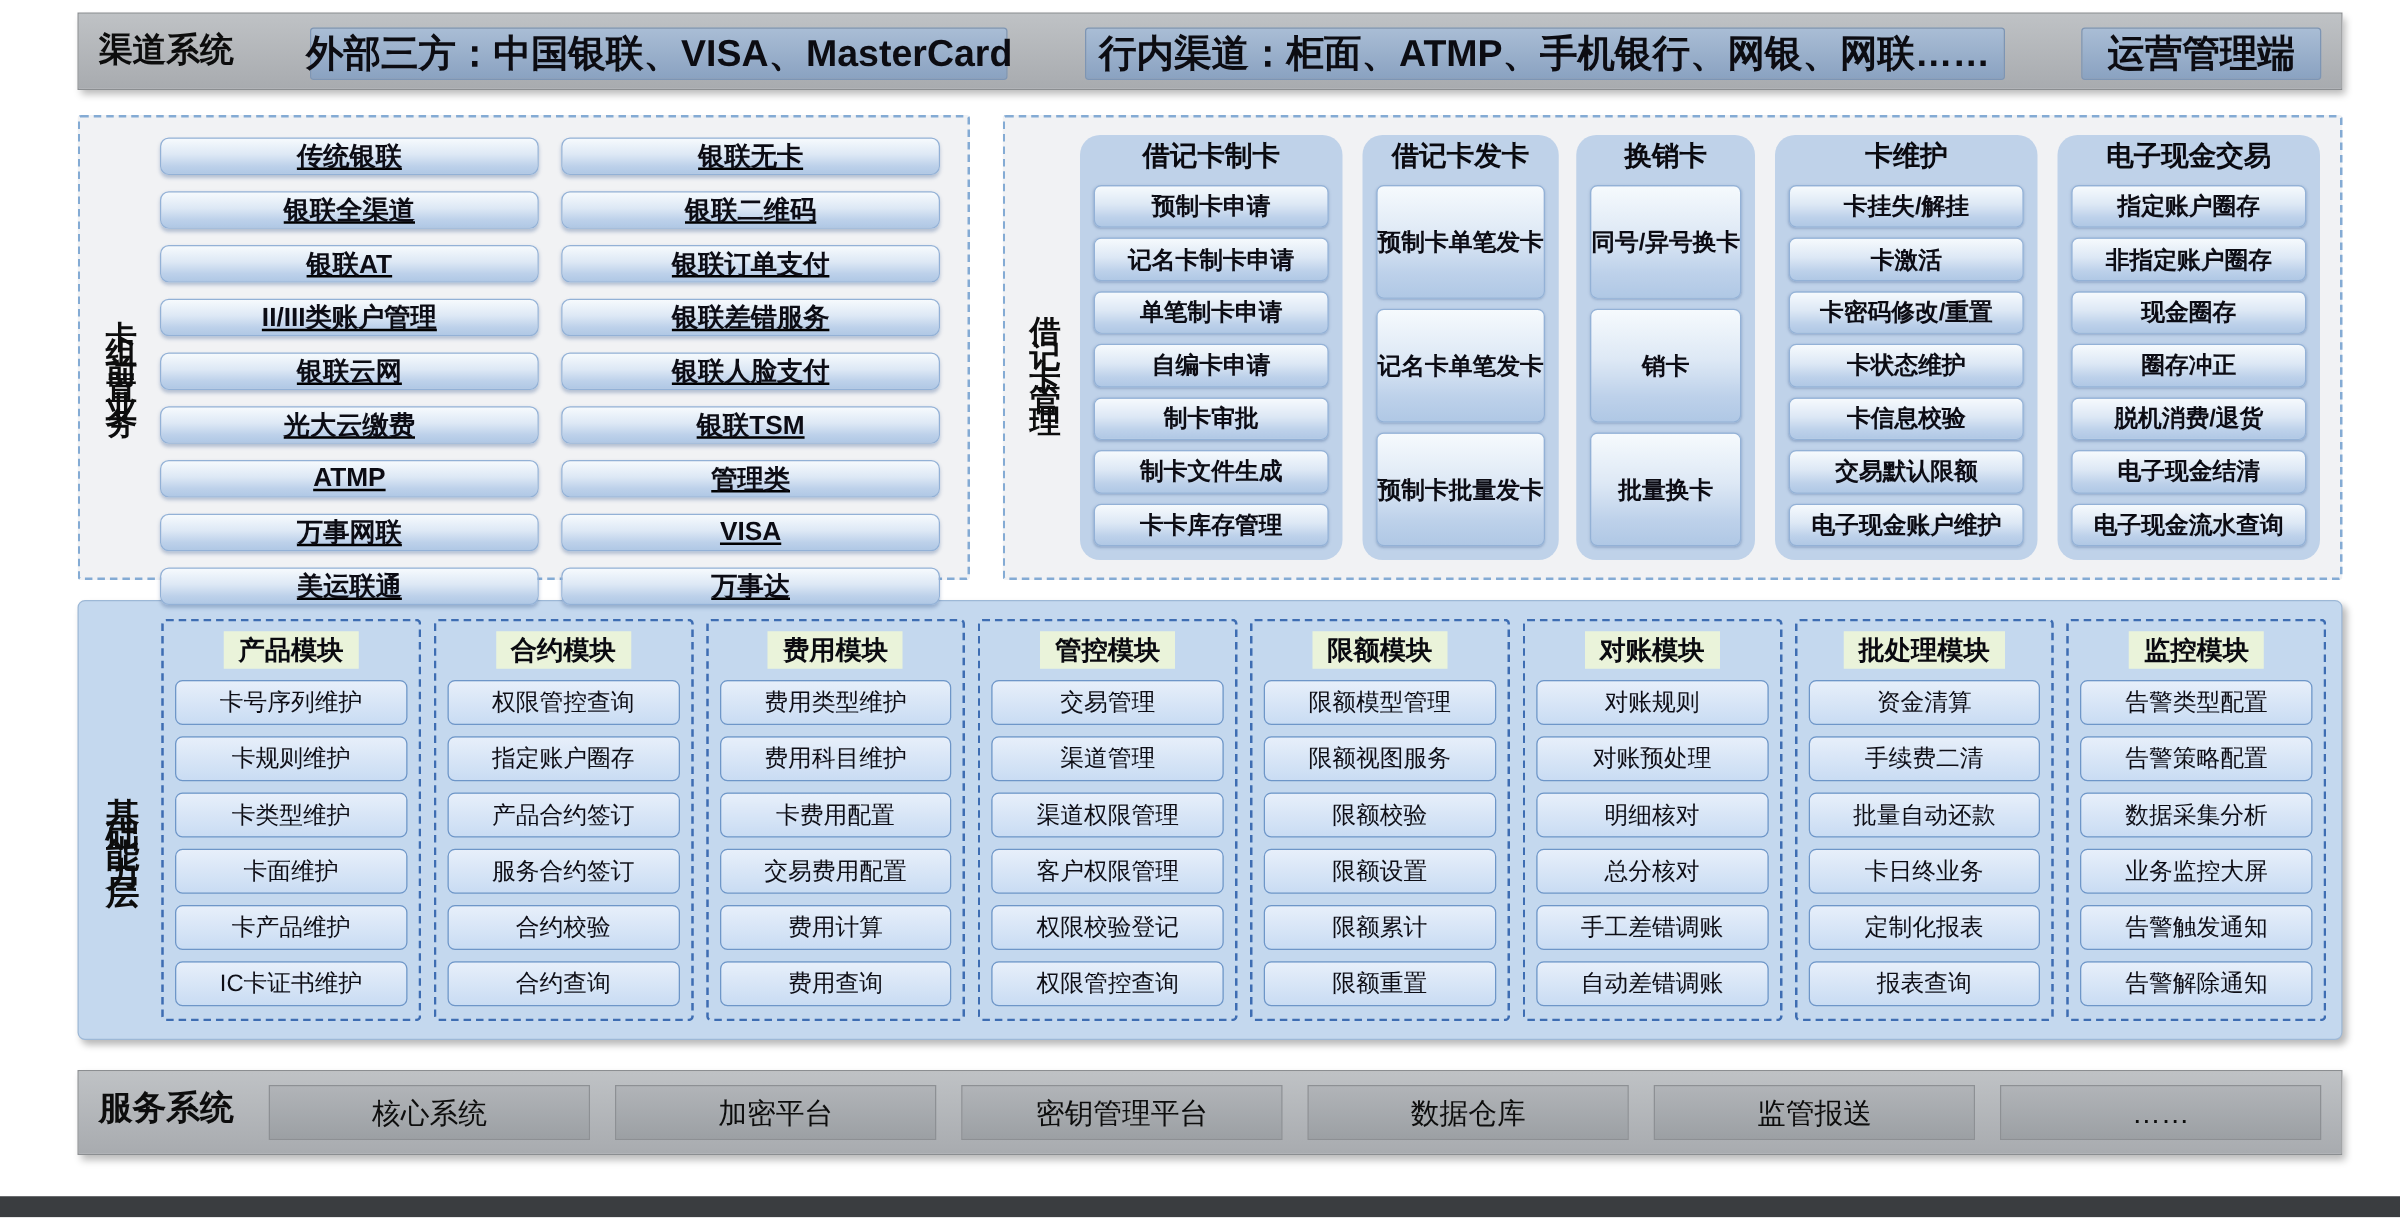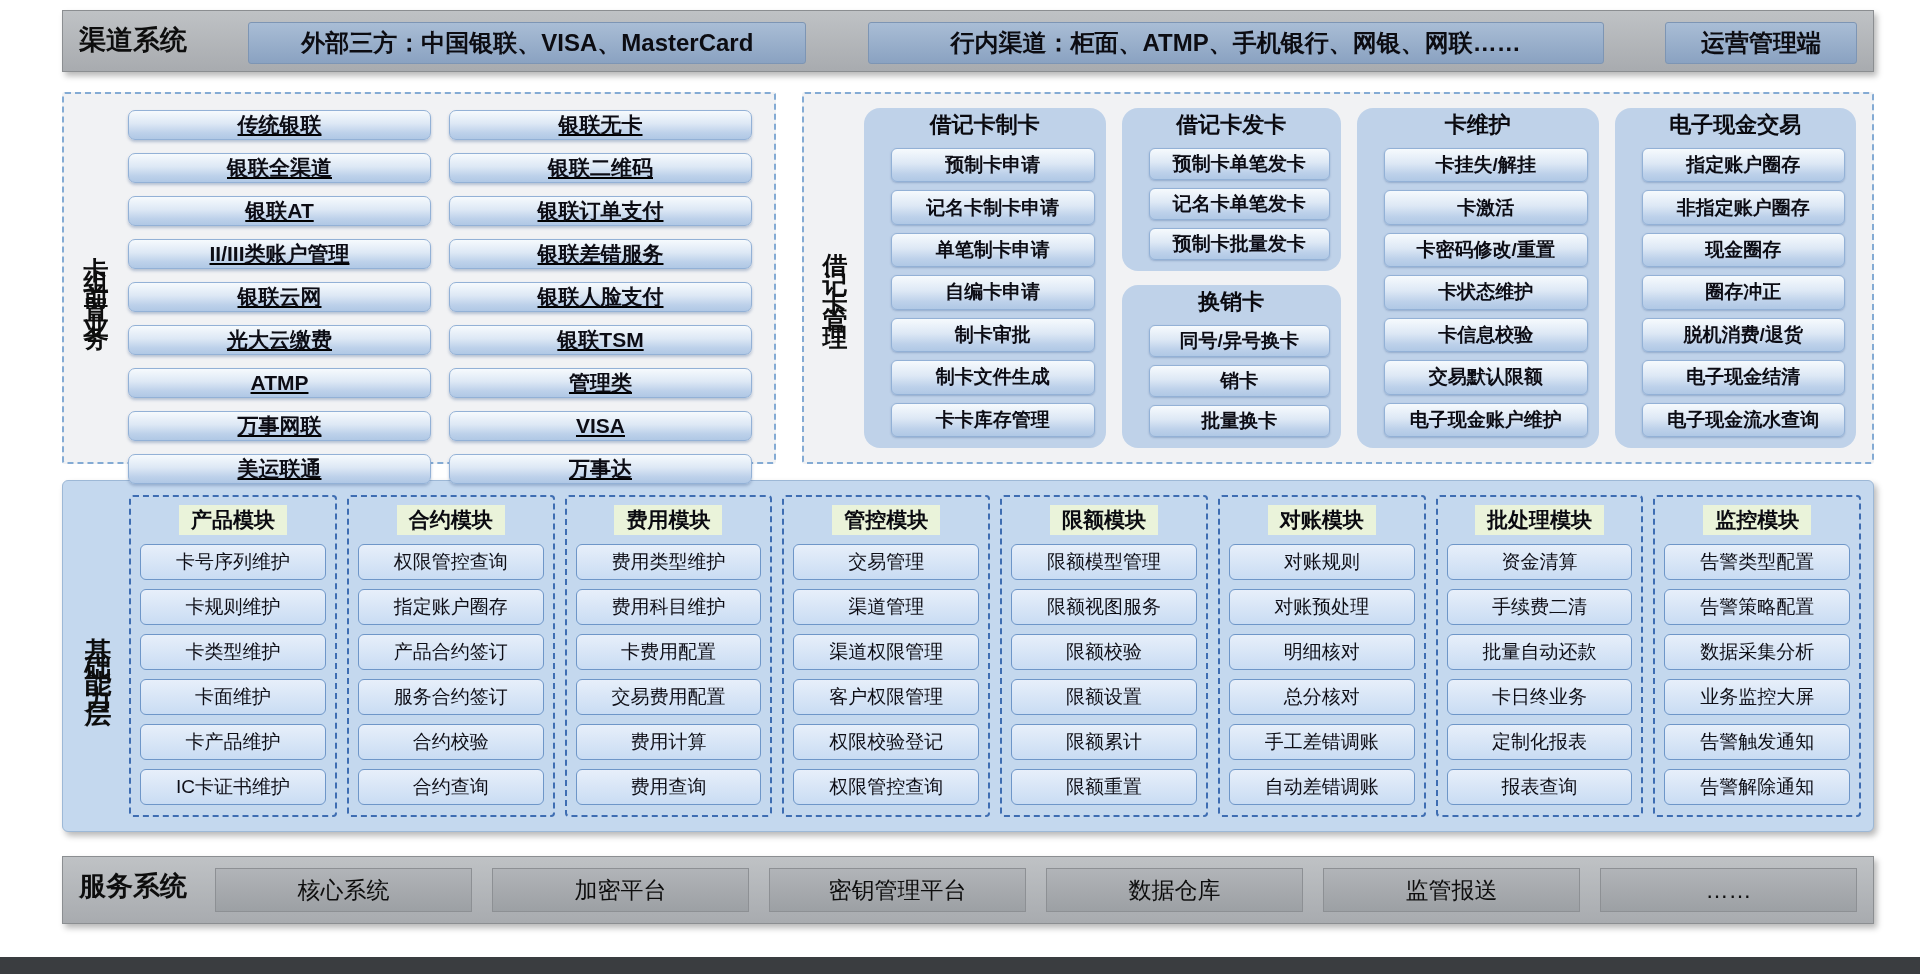--- a/index.html
+++ b/index.html
@@ -3,41 +3,41 @@
 <meta charset="utf-8">
 <style>
   * { margin:0; padding:0; box-sizing:border-box; }
   html,body { width:1920px; height:974px; background:#ffffff; font-family:"Liberation Sans", sans-serif; }
   .stage { position:relative; width:1920px; height:974px; background:#ffffff; overflow:hidden; }
   .diagram { position:absolute; left:62px; top:10px; width:1812px; }
 
   .graybar { background:linear-gradient(#bfc2c5,#a8abaf); border:1px solid #8b8e91; box-shadow:3px 4px 6px rgba(0,0,0,.28); display:flex; align-items:flex-start; padding:11px 16px; }
   .topbar { height:62px; justify-content:space-between; }
   .bar-label { font-size:27px; font-weight:bold; color:#0d0d0d; white-space:nowrap; }
-  .bar-btn { background:linear-gradient(#a9bdd5 0%,#93abc8 55%,#849fbe 100%); background:linear-gradient(#a9bdd5,#8aa2c1); border:1px solid #7d95b4; border-radius:3px; height:42px; display:flex; align-items:center; justify-content:center; font-size:24px; font-weight:bold; color:#0c0c12; white-space:nowrap; }
+  .bar-btn { background:linear-gradient(#a9bdd5 0%,#93abc8 55%,#849fbe 100%); background:linear-gradient(#a9bdd5,#8aa2c1); border:1px solid #7d95b4; border-radius:3px; height:42px; display:flex; align-items:center; justify-content:center; font-size:30px; font-weight:bold; color:#0c0c12; white-space:nowrap; }
   .topbar .b1 { width:558px; }
   .topbar .b2 { width:736px; }
   .topbar .b3 { width:192px; }
 
   .middle { display:flex; gap:26px; margin-top:20px; height:372px; }
   .panel { border:2px dashed #84abd4; background:#f1f2f4; border-radius:3px; display:flex; padding:12px 10px 12px 6px; }
   .panel.left { width:714px; }
   .panel.right { flex:1; }
   .vlabel { writing-mode:vertical-rl; text-orientation:upright; display:flex; align-items:center; justify-content:center; font-weight:bold; color:#0d0d0d; white-space:nowrap; }
   .left .vlabel { width:54px; font-size:25px; letter-spacing:14px; }
   .right .vlabel { width:52px; font-size:25px; letter-spacing:18px; }
   .cn-grid { flex:1; display:grid; grid-template-columns:repeat(2,1fr); gap:13px 18px; padding:4px 12px 4px 4px;text-decoration:underline; }
   .gbtn { background:linear-gradient(#f6fafd 0%,#dde8f5 45%,#bdd1ea 78%,#b0c8e5 100%); border:1px solid #93b1d6; border-radius:7px; box-shadow:0 2px 3px rgba(70,100,150,.35); display:flex; align-items:center; justify-content:center; font-size:21px; font-weight:bold; color:#0c0c14; white-space:nowrap; }
 
   .dc-cols { flex:1; display:flex; gap:16px; padding:2px 6px 2px 2px; }
   .subpanel { background:#bfd2e9; border-radius:16px; padding:0 11px 11px; display:flex; flex-direction:column; gap:8px; flex:1; }
-  .dc-col { flex:1; display:flex; flex-direction:column; gap:14px; }
+  .dc-col { flex:1; display:flex; flex-direction:row; gap:14px; }
   .dc-col .subpanel { flex:1; }
   .sp-title { text-align:center; font-size:22px; font-weight:bold; color:#0a0a10; padding-top:2px; white-space:nowrap; }
-  .sbtn { flex:1; background:linear-gradient(#f6fafd 0%,#dde8f5 45%,#bdd1ea 78%,#b0c8e5 100%); border:1px solid #93b1d6; border-radius:6px; box-shadow:0 1px 2px rgba(70,100,150,.35); display:flex; align-items:center; justify-content:center; font-size:19px; font-weight:bold; color:#0c0c14; white-space:nowrap;margin-left:16px; }
+  .sbtn { flex:1; background:linear-gradient(#f6fafd 0%,#dde8f5 45%,#bdd1ea 78%,#b0c8e5 100%); border:1px solid #93b1d6; border-radius:6px; box-shadow:0 1px 2px rgba(70,100,150,.35); display:flex; align-items:center; justify-content:center; font-size:19px; font-weight:bold; color:#0c0c14; white-space:nowrap; }
 
   .base { margin-top:16px; height:352px; background:#c4d8ee; border:1px solid #9db8d6; border-radius:6px; box-shadow:3px 4px 6px rgba(0,0,0,.28); display:flex; padding:14px 12px; gap:8px; }
   .base .vlabel { width:46px; font-size:27px; letter-spacing:16px; }
   .modules { flex:1; display:flex; gap:10px; }
   .module { flex:1; border:2px dashed #3e6db2; border-radius:4px; padding:8px 9px 10px; display:flex; flex-direction:column; gap:9px; }
   .m-title { align-self:center; background:#eaf3da; padding:1px 12px; font-size:21px; font-weight:bold; color:#0a0a10; white-space:nowrap; }
   .mbtn { flex:1; background:linear-gradient(#e7effa,#c9dcf3); border:1px solid #6e96c8; border-radius:6px; display:flex; align-items:center; justify-content:center; font-size:19px; color:#0e0e16; white-space:nowrap; }
 
   .servicebar { margin-top:24px; height:68px; gap:20px; }
   .sv-label { font-size:27px; font-weight:bold; color:#0d0d0d; white-space:nowrap; margin-right:8px; }

